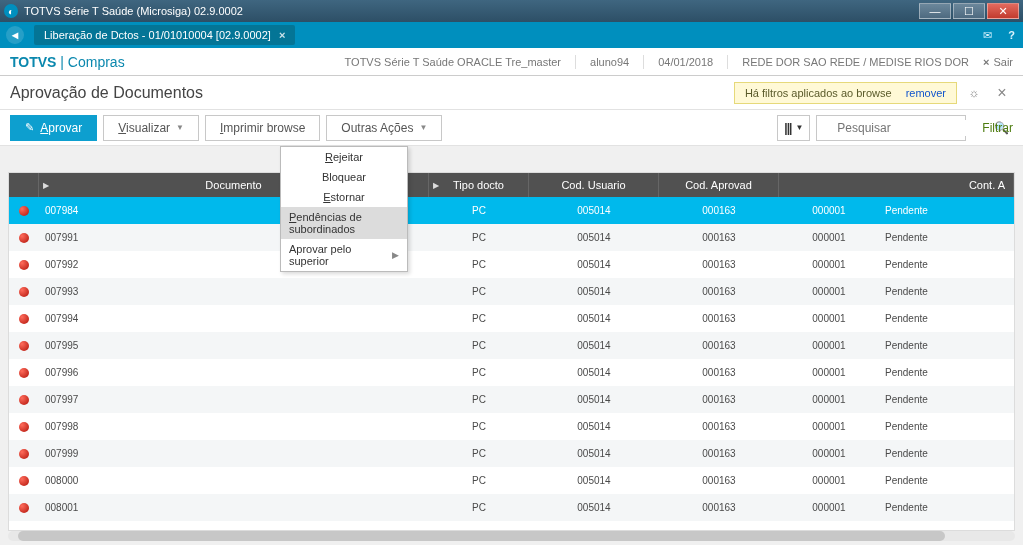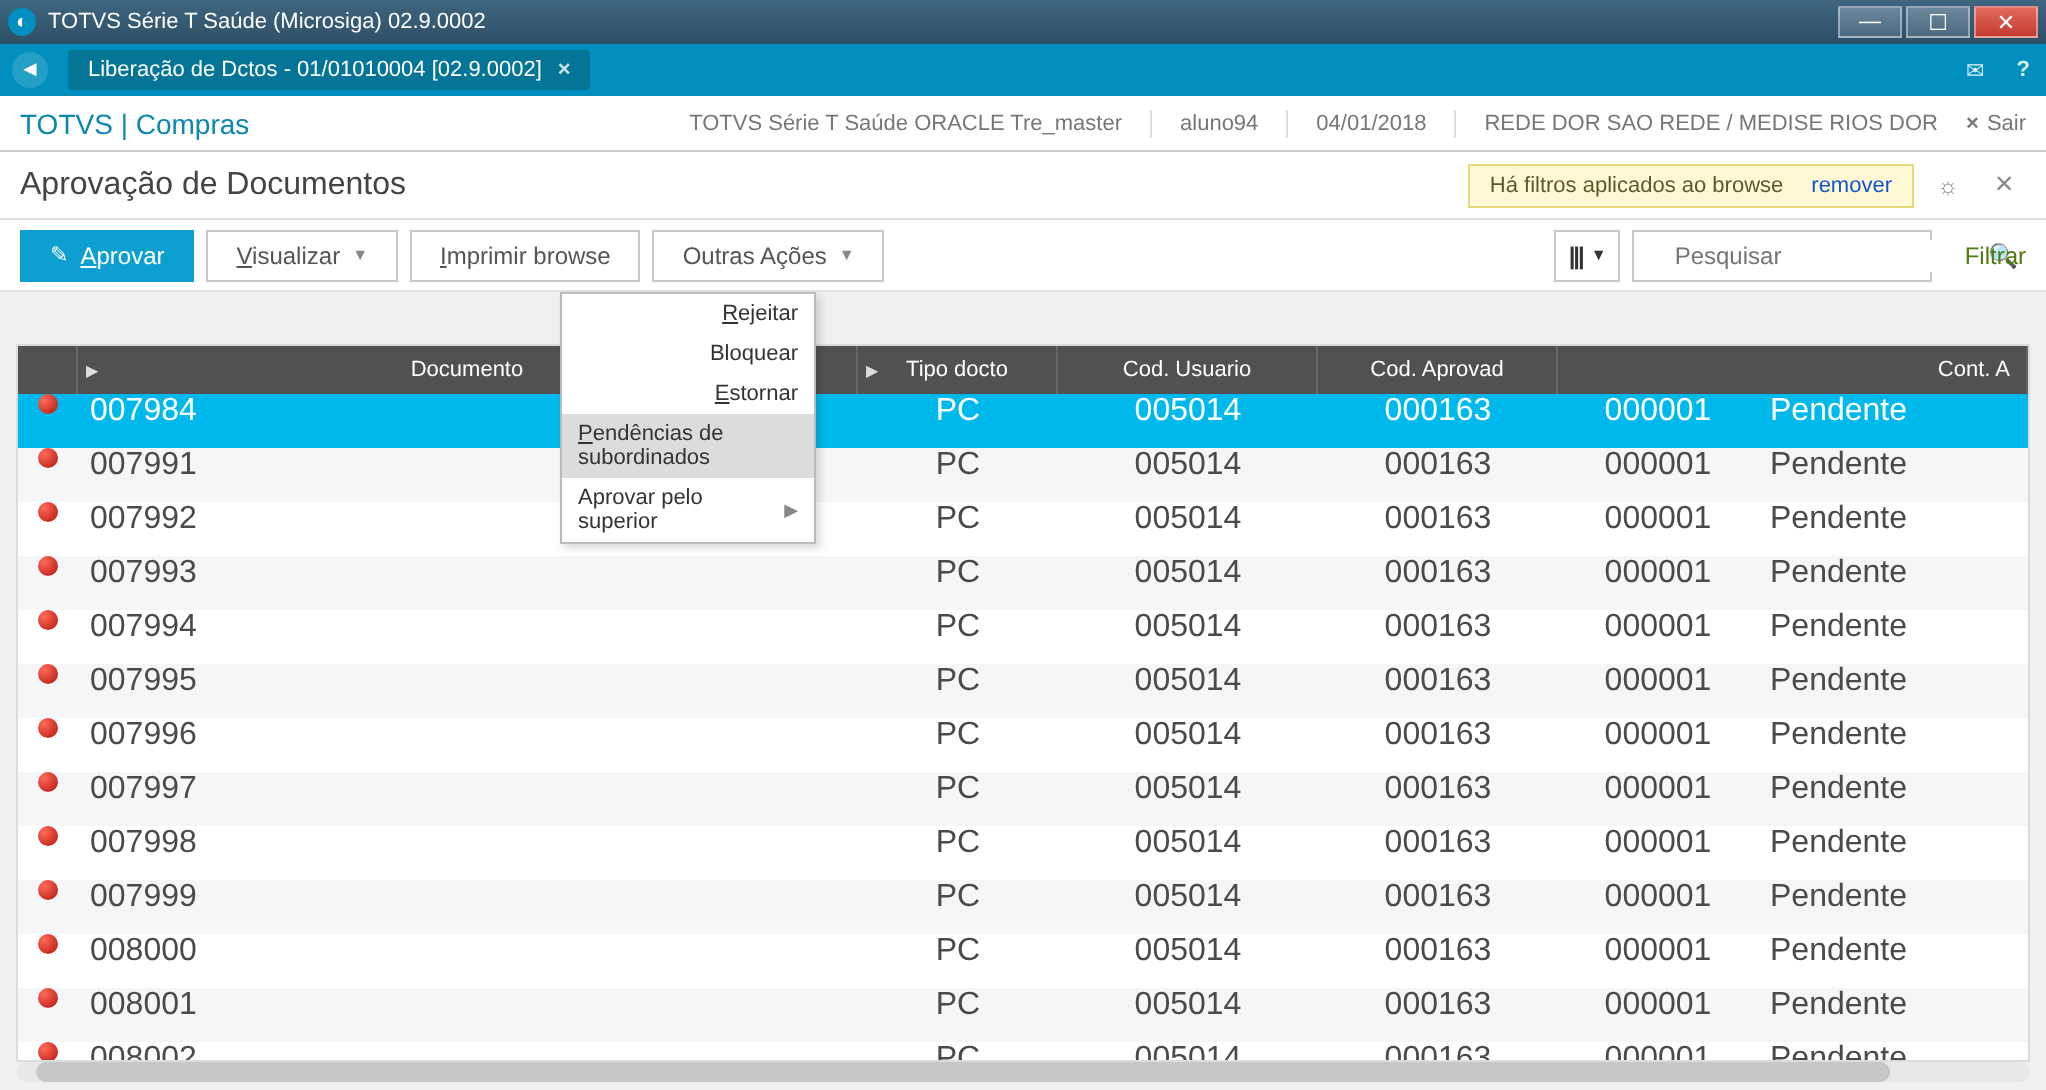--- a/index.html
+++ b/index.html
@@ -35,30 +35,30 @@
   .btn.primary{background:#0d9fcf;color:#fff;border-color:#0d9fcf}
   .btn .caret{font-size:8px;color:#888}
   .underline-first::first-letter{text-decoration:underline}
   .toolbar .spacer{flex:1}
   .viewtoggle{height:26px;border:1px solid #c8c8c8;padding:0 6px;display:flex;align-items:center;gap:4px;cursor:pointer}
   .search{height:26px;border:1px solid #c8c8c8;display:flex;align-items:center;padding:0 18px;width:150px}
   .search input{border:none;outline:none;flex:1;font-size:12px}
   .linkbtn{color:#4d7c0f;cursor:pointer;font-size:12px;margin-left:10px}
   
   .dropdown{position:absolute;top:36px;left:280px;width:128px;background:#fff;border:1px solid #bbb;box-shadow:2px 2px 4px rgba(0,0,0,.15);z-index:50;font-size:11px}
-  .dropdown .item{padding:4px 8px;cursor:pointer;display:flex;justify-content:flex-end;align-items:center}
+  .dropdown .item{padding:4px 8px;cursor:pointer;display:flex;justify-content:center;align-items:center}
   .dropdown .item.hl{background:#dcdcdc}
   .dropdown .sub{font-size:9px;color:#888}
   
   .tablewrap{position:absolute;top:172px;left:8px;right:8px;bottom:14px;background:#fff;border:1px solid #dcdcdc;overflow:hidden}
   .thead{height:24px;background:#515151;color:#fff;display:flex;font-size:11px;align-items:stretch}
   .thead .th{border-right:1px solid #666;display:flex;align-items:center;justify-content:center;position:relative}
   .thead .th .sort{position:absolute;left:4px;font-size:8px;color:#ddd}
   .tbody{overflow:auto}
-  .row{height:27px;display:flex;font-size:16px;color:#4a4a4a}
+  .row{height:27px;display:flex;align-items:center;font-size:10px;color:#4a4a4a}
   .row:nth-child(even){background:#f4f6f7}
   .row.sel{background:#00b9ec;color:#fff}
   .cell{padding:0 6px;overflow:hidden;white-space:nowrap}
   .bullet{width:10px;height:10px;border-radius:50%;background:radial-gradient(circle at 30% 30%,#ff6b5b,#b1140a);display:inline-block}
   
   .c0{width:30px;display:flex;justify-content:center}
   .c1{width:390px}
   .c2{width:100px;text-align:center}
   .c3{width:130px;text-align:center}
   .c4{width:120px;text-align:center}
@@ -89,21 +89,21 @@
     <span class="x">×</span>
   </div>
   <div class="right">
     <span>✉</span>
     <span style="font-weight:bold">?</span>
   </div>
 </div>
 
 <div class="modbar">
   <div class="crumbs">
-    <span style="font-weight:400">TOTVS</span>
+    <span style="font-weight:700">TOTVS</span>
     <span> | </span>
     <span>Compras</span>
   </div>
   <div class="meta">
     <span>TOTVS Série T Saúde ORACLE Tre_master</span>
       <span class="sep"></span>
     <span>aluno94</span>
       <span class="sep"></span>
     <span>04/01/2018</span>
       <span class="sep"></span>

